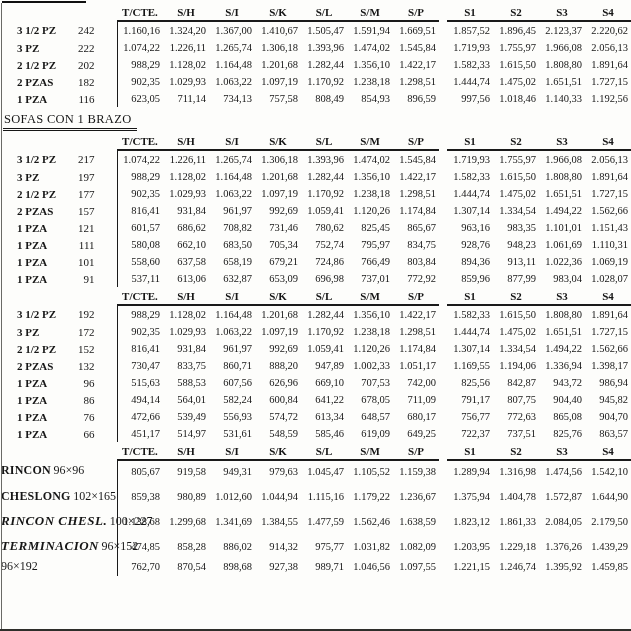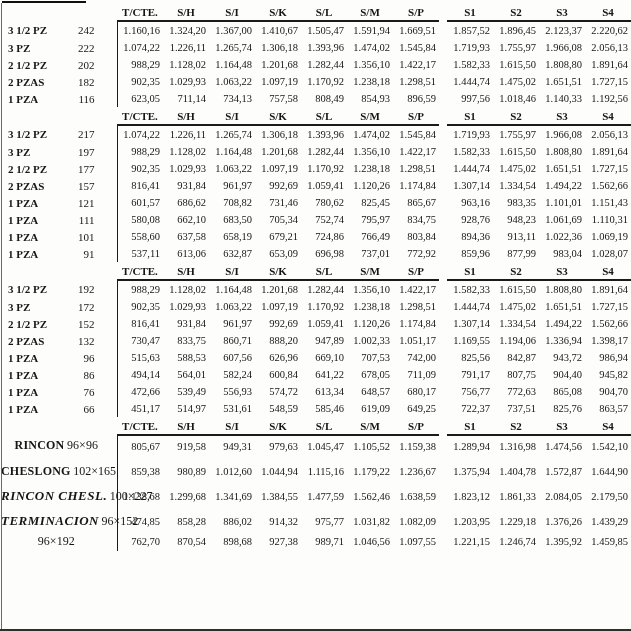--- a/index.html
+++ b/index.html
@@ -47,25 +47,25 @@
   th.g1, th.g2 { border-bottom: 2px solid #1a1a1a; }
   th.sp, th.hsp { border-bottom: none; }
   td {
     font-size: 10.5px;
     height: 17px;
     padding: 0;
     vertical-align: middle;
     white-space: nowrap;
   }
   table.merged td { height: 20px; }
-  td.label { font-size: 11px; font-weight: bold; padding-left: 7px; }
+  td.label { font-size: 11px; font-weight: bold; padding-left: 16px; }
   td.code  { font-size: 11px; text-align: right; padding-right: 22px; }
   td.num   { text-align: right; padding-right: 3px; }
   td.divL  { border-left: 1.5px solid #1a1a1a; }
-  td.mlabel { text-align: center; padding-right: 5px; }
+  td.mlabel { text-align: left; padding-right: 5px; }
   .pname { font-weight: bold; font-size: 12px; letter-spacing: 0.2px; }
   .pname.sc { font-size: 13px; letter-spacing: 0.5px; font-style: italic; }
   .psize { font-size: 12px; }
   tr.gap td { padding-top: 5px; }
 </style>
 </head>
 <body>
 
 <div class="page">
   <div class="edge-top"></div>
@@ -181,20 +181,21 @@
             <td class="num">854,93</td>
             <td class="num">896,59</td>
             <td class="sp"></td>
             <td class="num">997,56</td>
             <td class="num">1.018,46</td>
             <td class="num">1.140,33</td>
             <td class="num">1.192,56</td>
           </tr>
         </tbody>
       </table>
+      <div class="section-title"><span>SOFAS CON 1 BRAZO</span></div>
       <table class="price-table">
         <colgroup>
           <col style="width: 64px;">
           <col style="width: 52px;">
           <col style="width: 46px;">
           <col style="width: 46px;">
           <col style="width: 46px;">
           <col style="width: 46px;">
           <col style="width: 46px;">
           <col style="width: 46px;">

